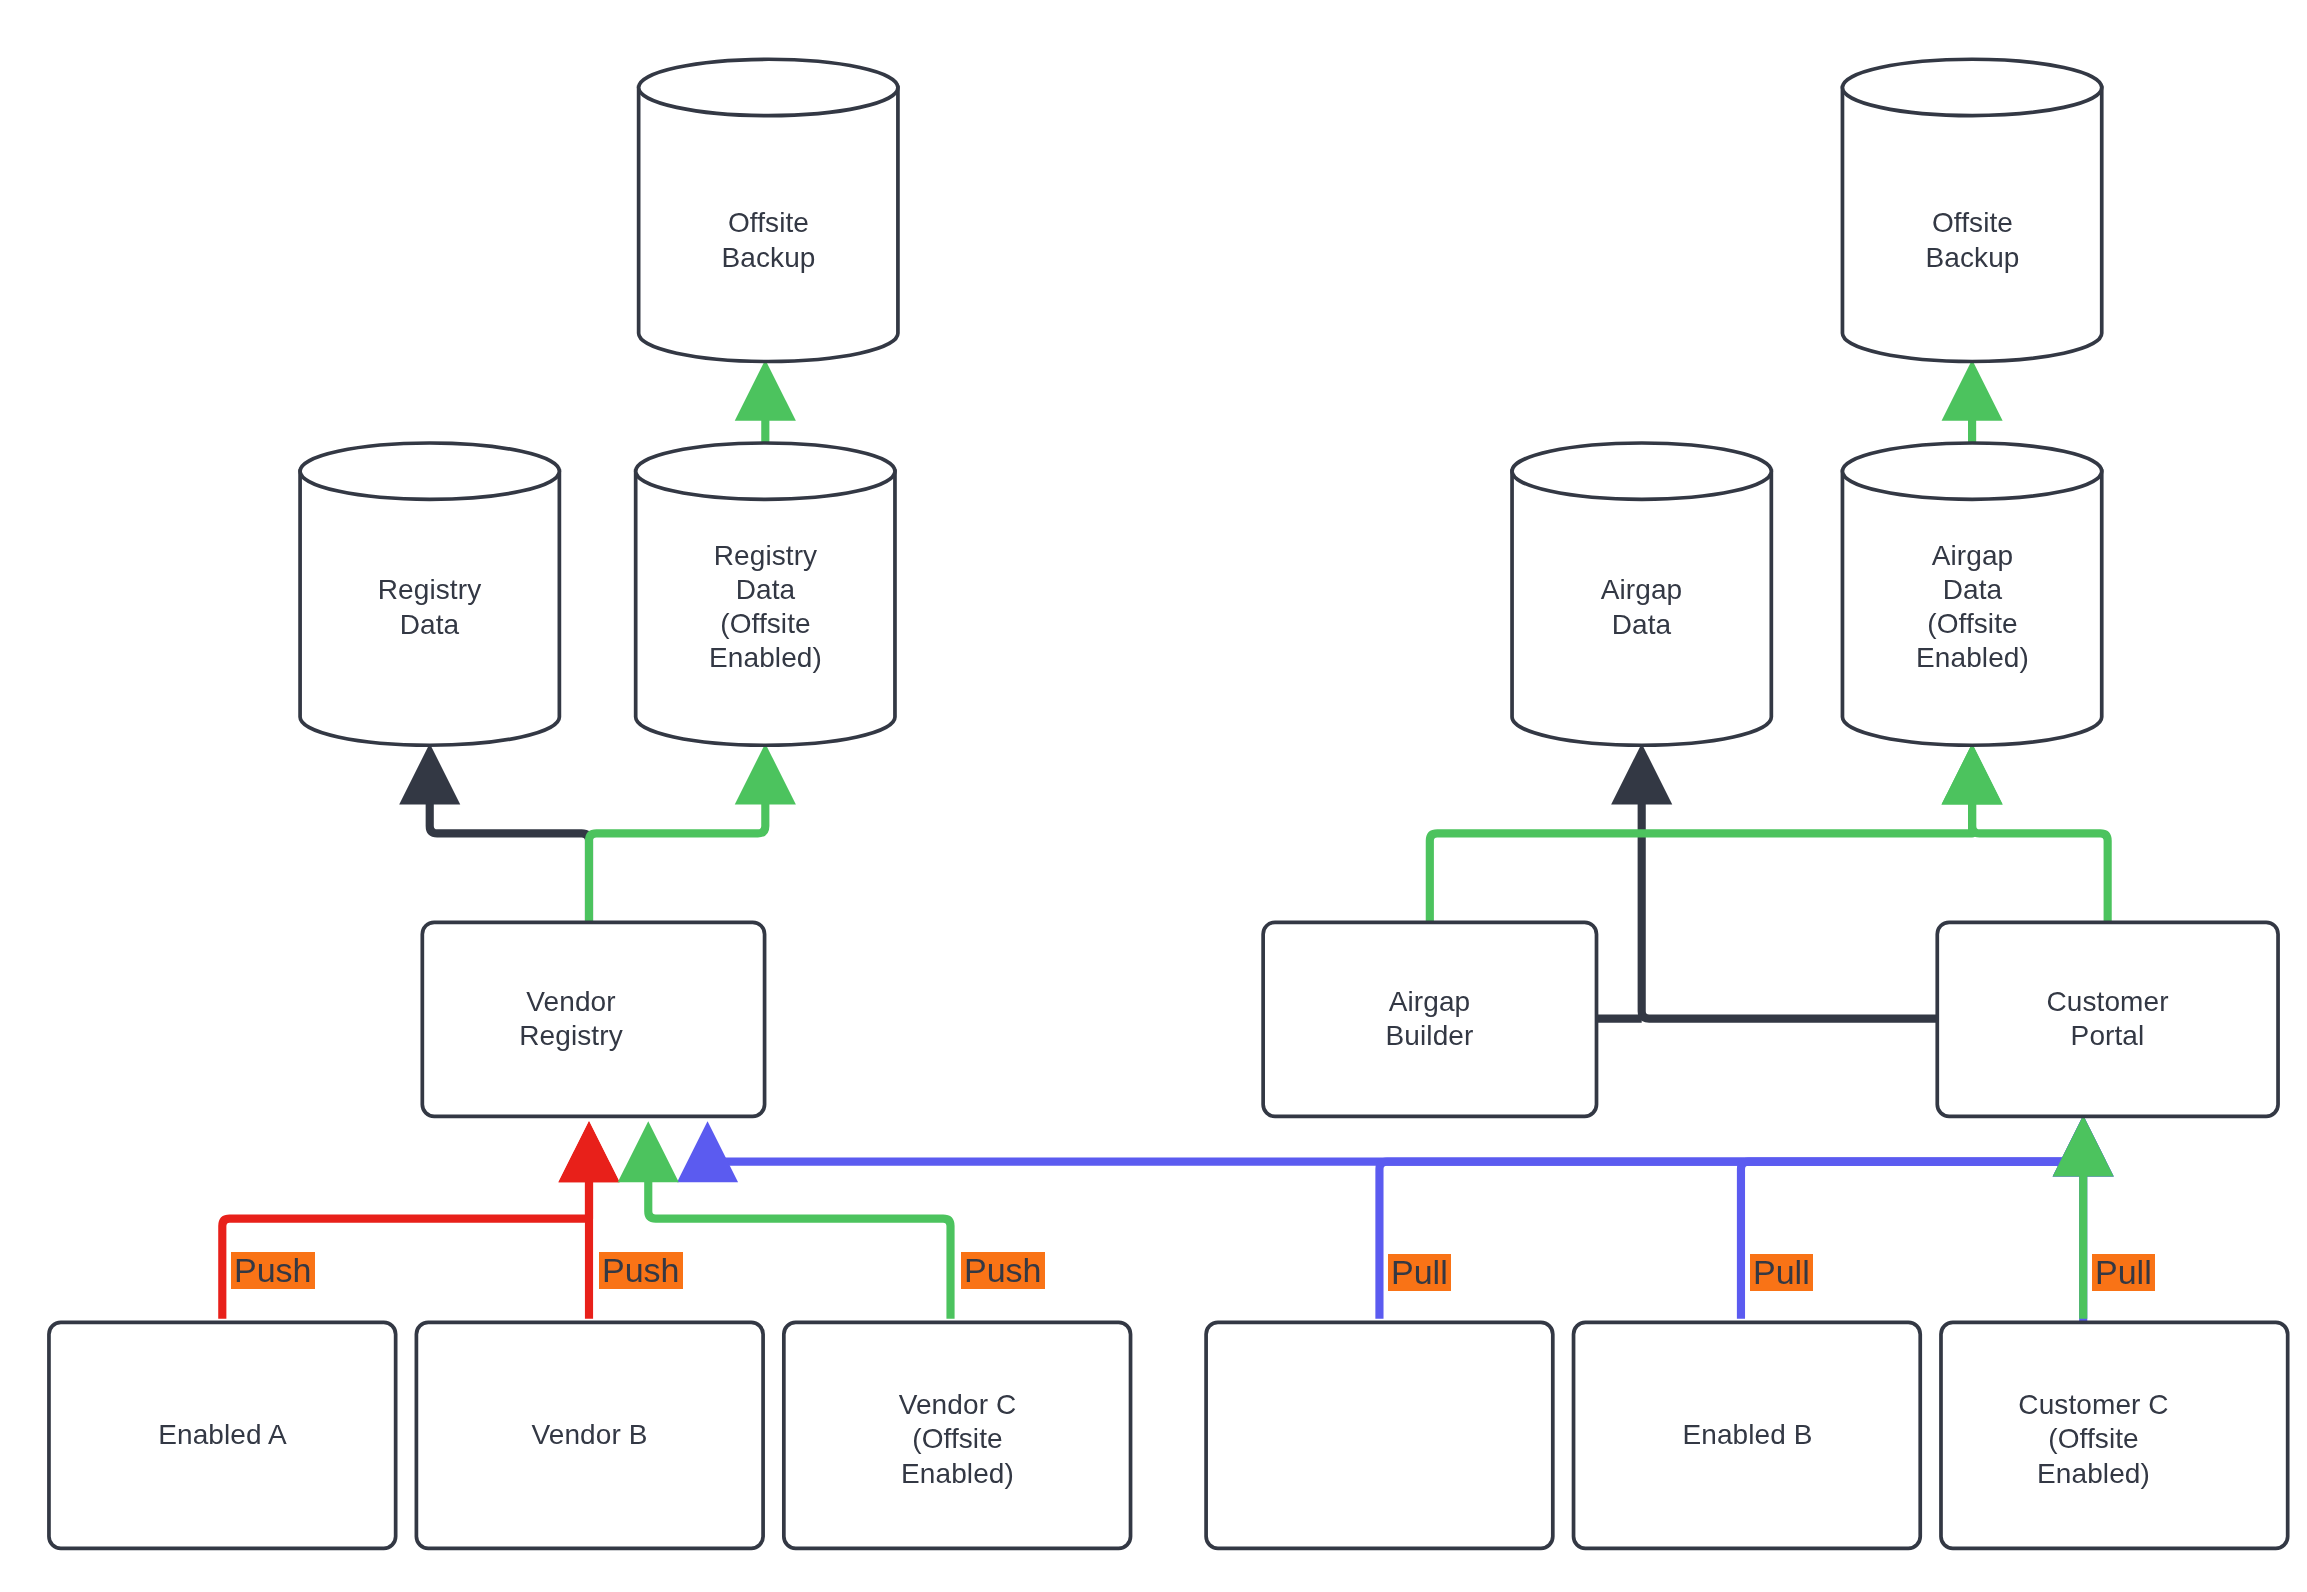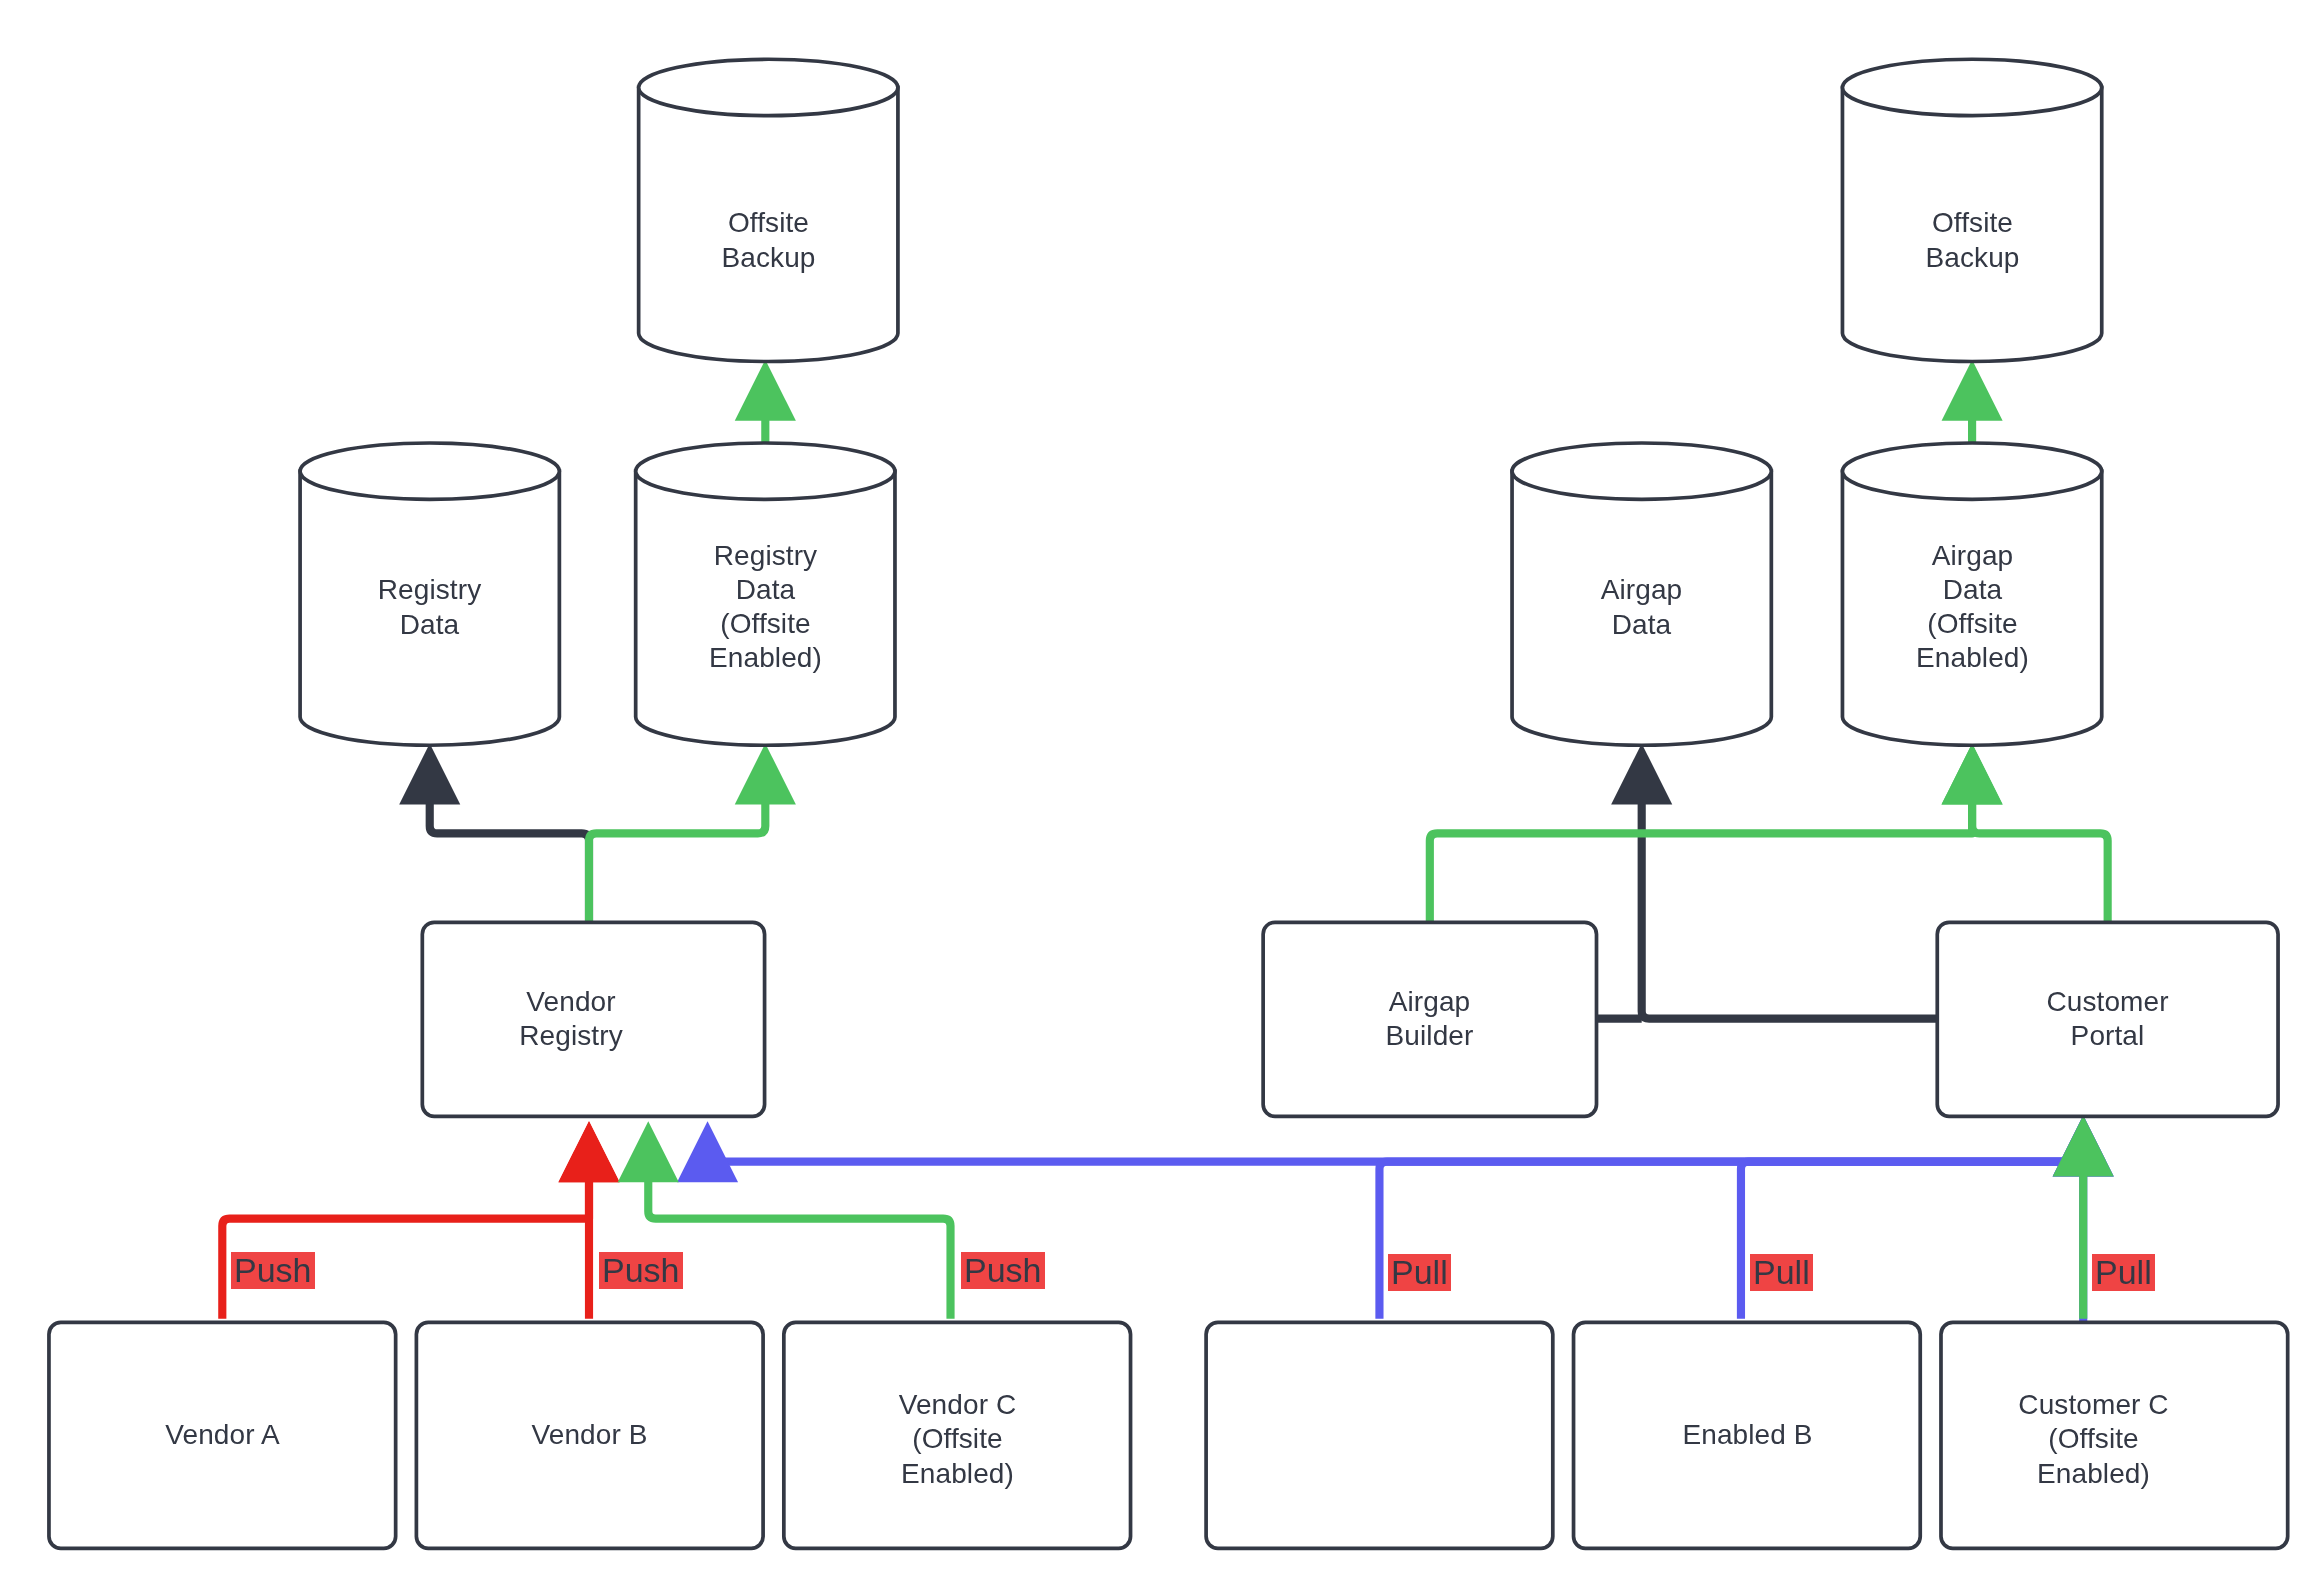--- a/index.html
+++ b/index.html
@@ -16,21 +16,21 @@
     line-height:1.22;
     pointer-events:none;
     white-space:pre-line;
     letter-spacing:0.1px;
   }
   .edgeLabel{
     position:absolute;
     color:#333844;
     font-size:34px;
     line-height:1.1;
-    background:#ef4444;
+    background:#f97316;
     padding:0 3px;
     white-space:nowrap;
   }
 </style>
 </head>
 <body>
 
 <div id="stage">
 
   <svg id="svgroot" viewBox="0 0 3114 2149" xmlns="http://www.w3.org/2000/svg">
@@ -153,21 +153,21 @@
 
   <div class="nodeLabel" style="left:400px;top:922px;width:342px;height:194px;">Vendor
 Registry</div>
 
   <div class="nodeLabel" style="left:1263px;top:922px;width:333px;height:194px;">Airgap
 Builder</div>
 
   <div class="nodeLabel" style="left:1937px;top:922px;width:341px;height:194px;">Customer
 Portal</div>
 
-  <div class="nodeLabel" style="left:49px;top:1322px;width:347px;height:226px;">Vendor A</div>
+  <div class="nodeLabel" style="left:49px;top:1322px;width:347px;height:226px;">Enabled A</div>
 
   <div class="nodeLabel" style="left:416px;top:1322px;width:347px;height:226px;">Vendor B</div>
 
   <div class="nodeLabel" style="left:784px;top:1334px;width:347px;height:211px;">Vendor C
 (Offsite
 Enabled)</div>
 
 
   <div class="nodeLabel" style="left:1574px;top:1322px;width:347px;height:226px;">Enabled B</div>
 

